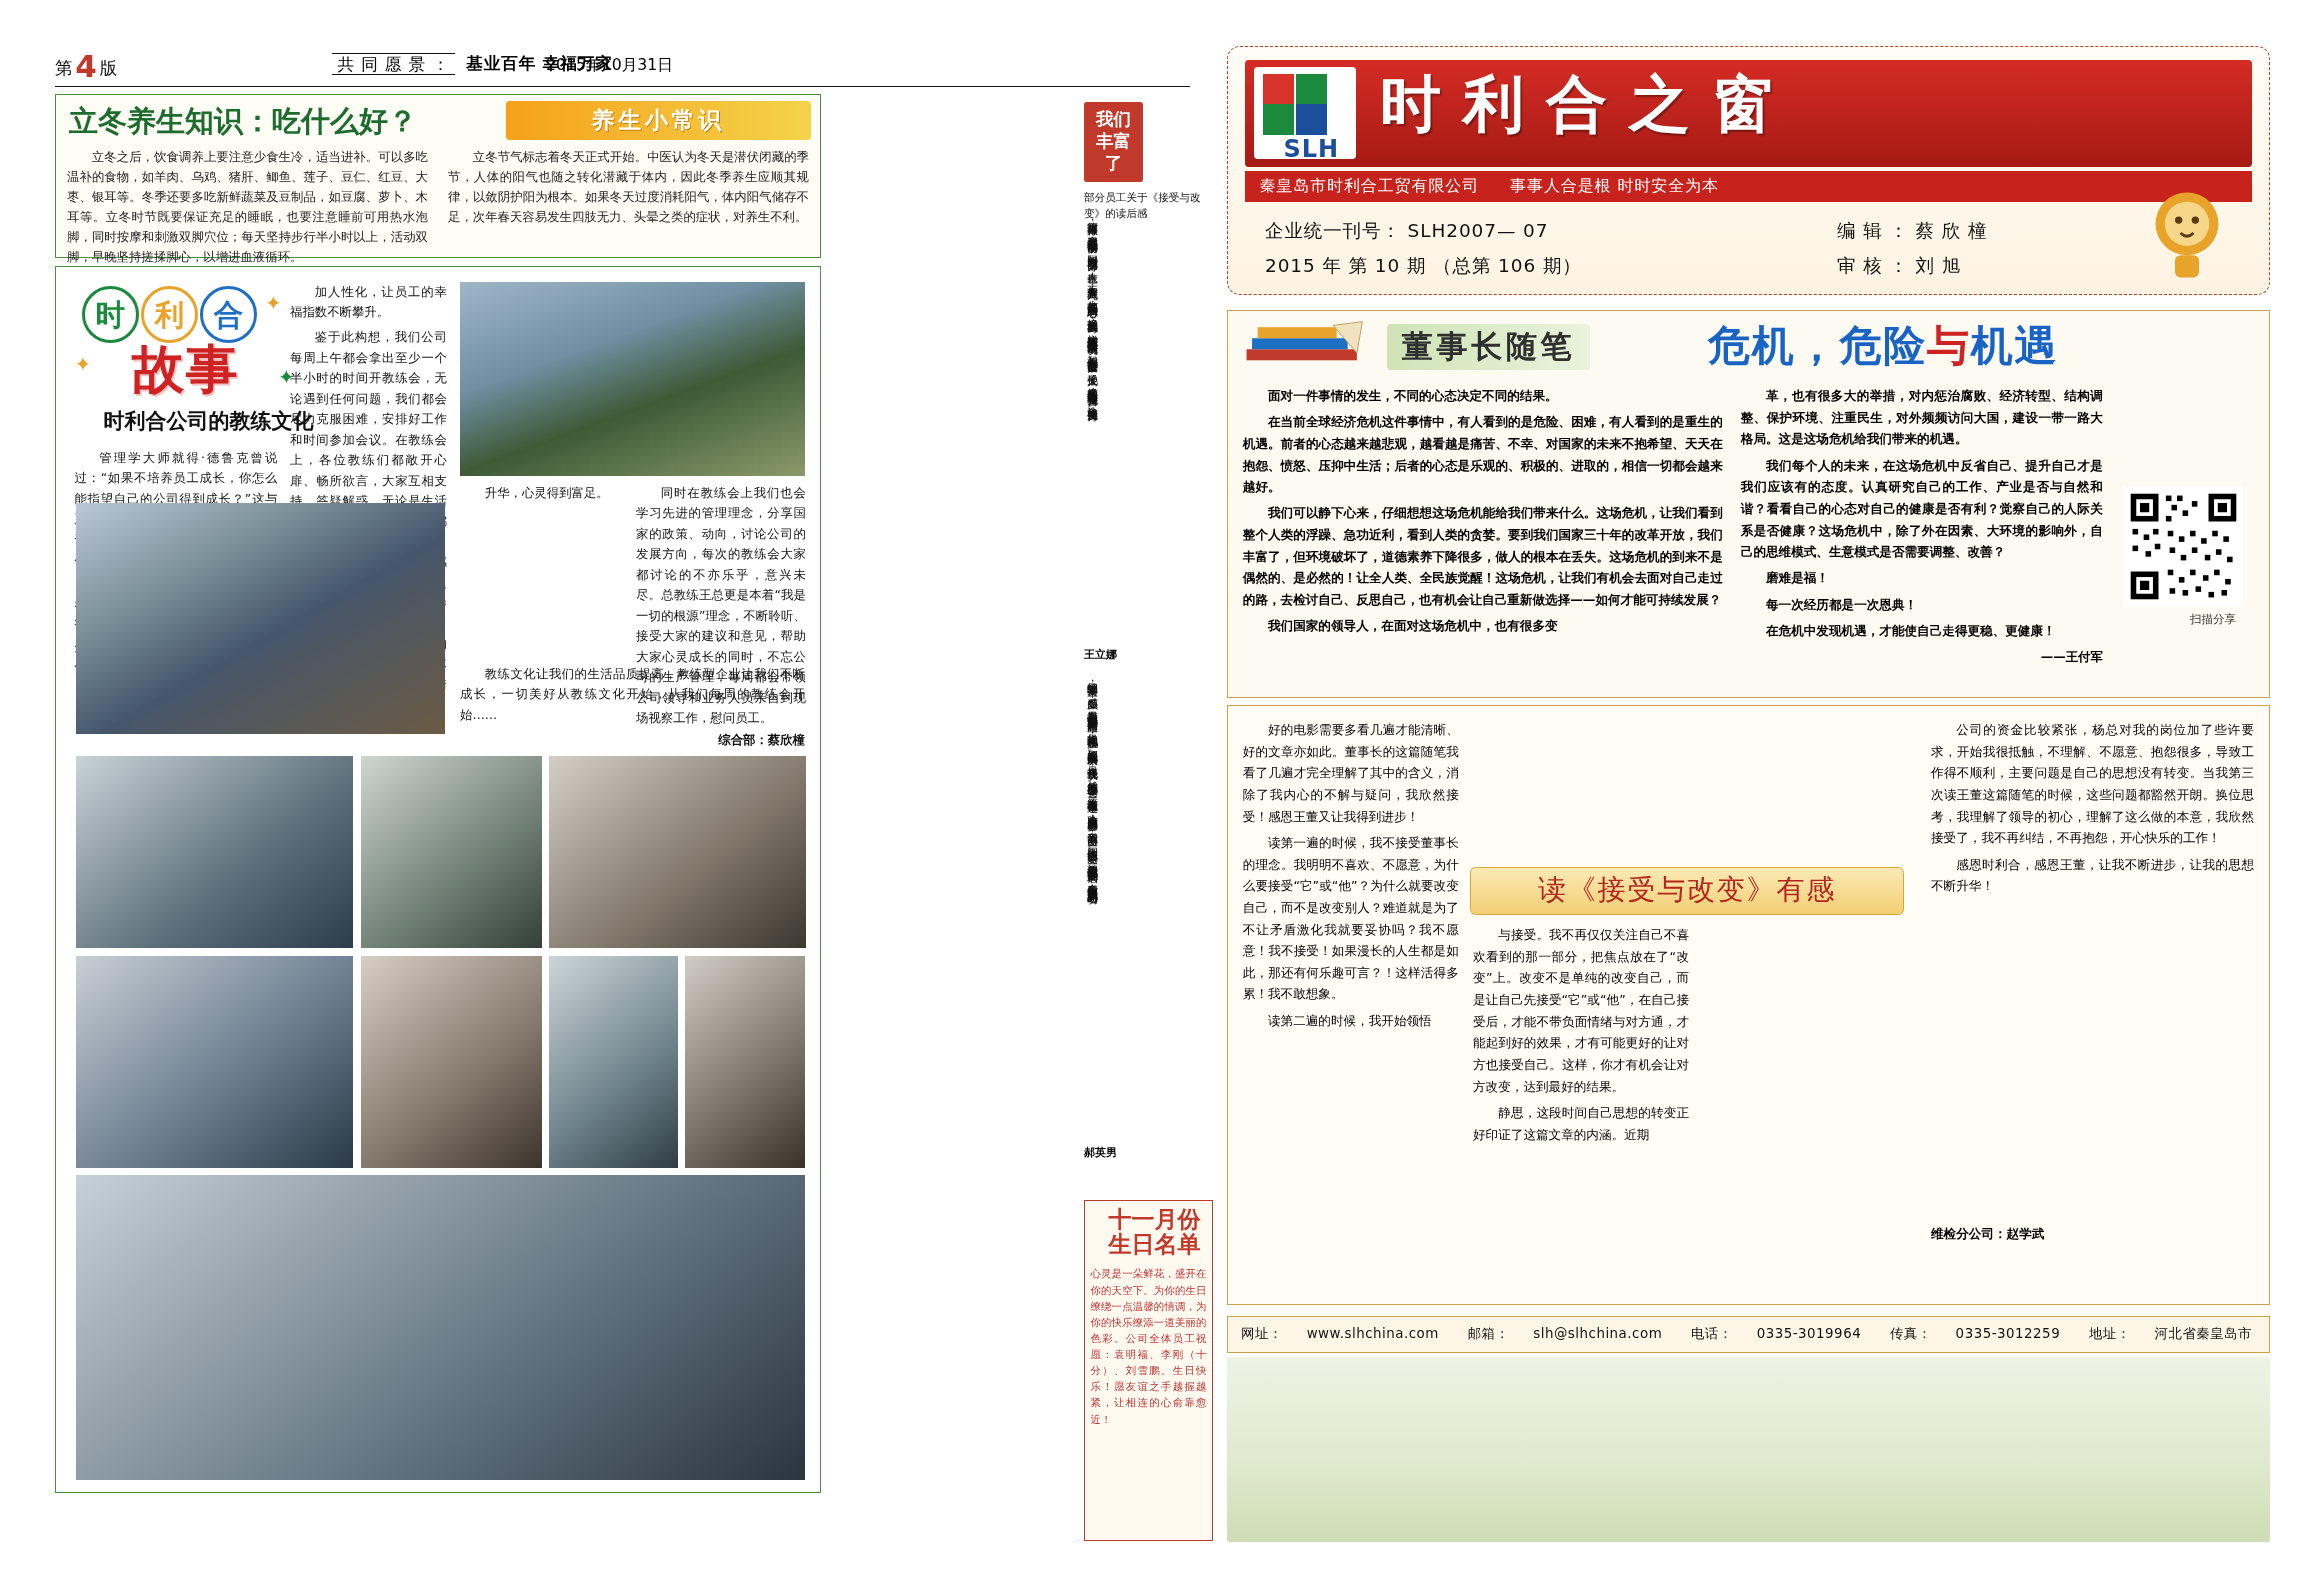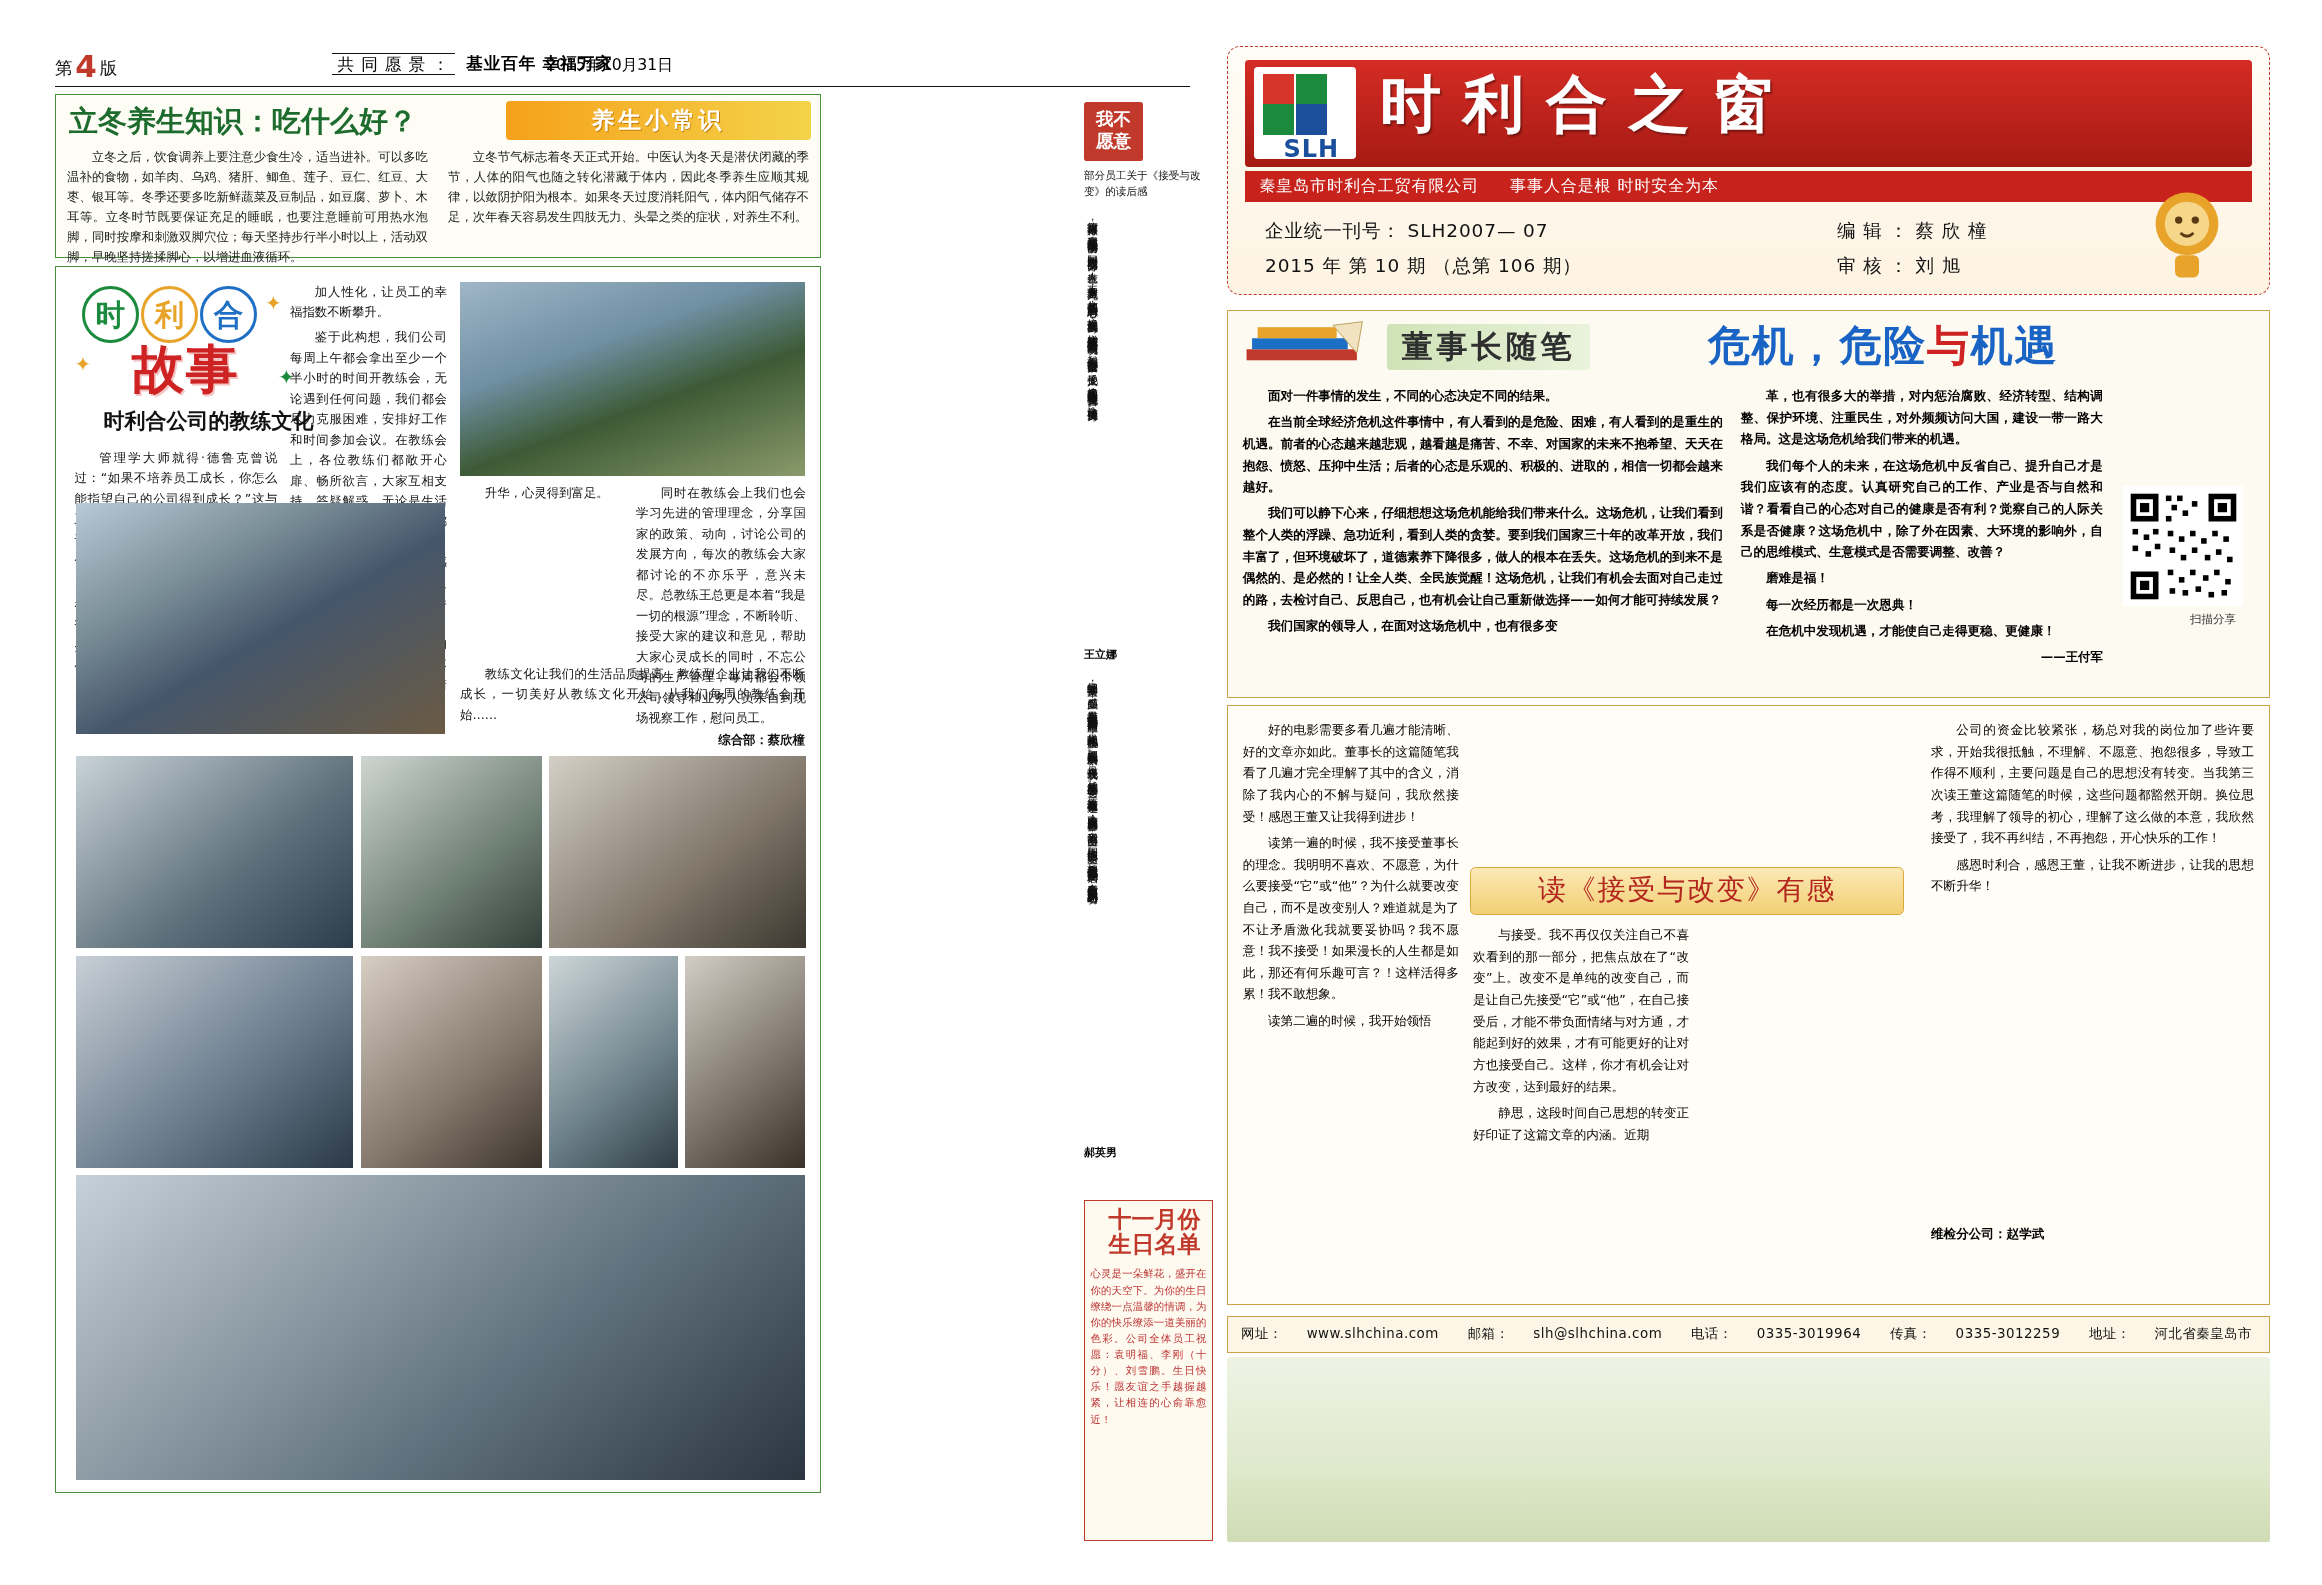--- a/index.html
+++ b/index.html
@@ -223,21 +223,21 @@
       <div class="ph p7" style="left:629px; top:689px; width:120px; height:212px;">
           <i></i>
         </div>
       <div class="ph p8" style="left:20px;  top:908px; width:729px; height:305px;">
           <i></i>
         </div>
     </div>
   </div>
 
   <div class="mid-col">
-    <div class="mid-head">我不愿意</div>
+    <div class="mid-head">我们丰富了</div>
     <div class="mid-sub">部分员工关于《接受与改变》的读后感</div>
     <div style="position:absolute; left:0; top:111px; height:425px;">
       <div class="vtext" style="height:406px;">这篇文章写得很好，我们要接受很多无法改变的事情，同时努力改变能改变的部分。人生在世，不如意之事十有八九，与其抱怨不如调整自己的心态，接受现实并积极面对，这样才能在工作和生活中获得真正的快乐与成长。我们每个人都应该学会接受自己、接受他人，在接受的基础上不断改变和完善自我，让自己变得更加优秀。</div>
     </div>
     <div style="position:absolute; left:0; top:545px; font-size:11px; font-weight:bold;">王立娜</div>
     <div style="position:absolute; left:0; top:572px; height:461px;">
       <div class="vtext" style="height:443px;">细细品味本篇文章，感受颇多，在日常工作中我们常常会遇到各种各样的问题和困难，如果一味地抱怨和推脱，那么问题永远得不到解决。只有先接受现状，然后才能想办法去改变它。这篇文章教会我一个道理：改变自己比改变别人容易得多，当我们改变了自己，周围的一切也会随之改变。希望我们每一位员工都能从中受到启发，在今后的工作中以更加积极乐观的心态面对一切。</div>
     </div>
     <div style="position:absolute; left:0; top:1043px; font-size:11px; font-weight:bold;">郝英男</div>
 

